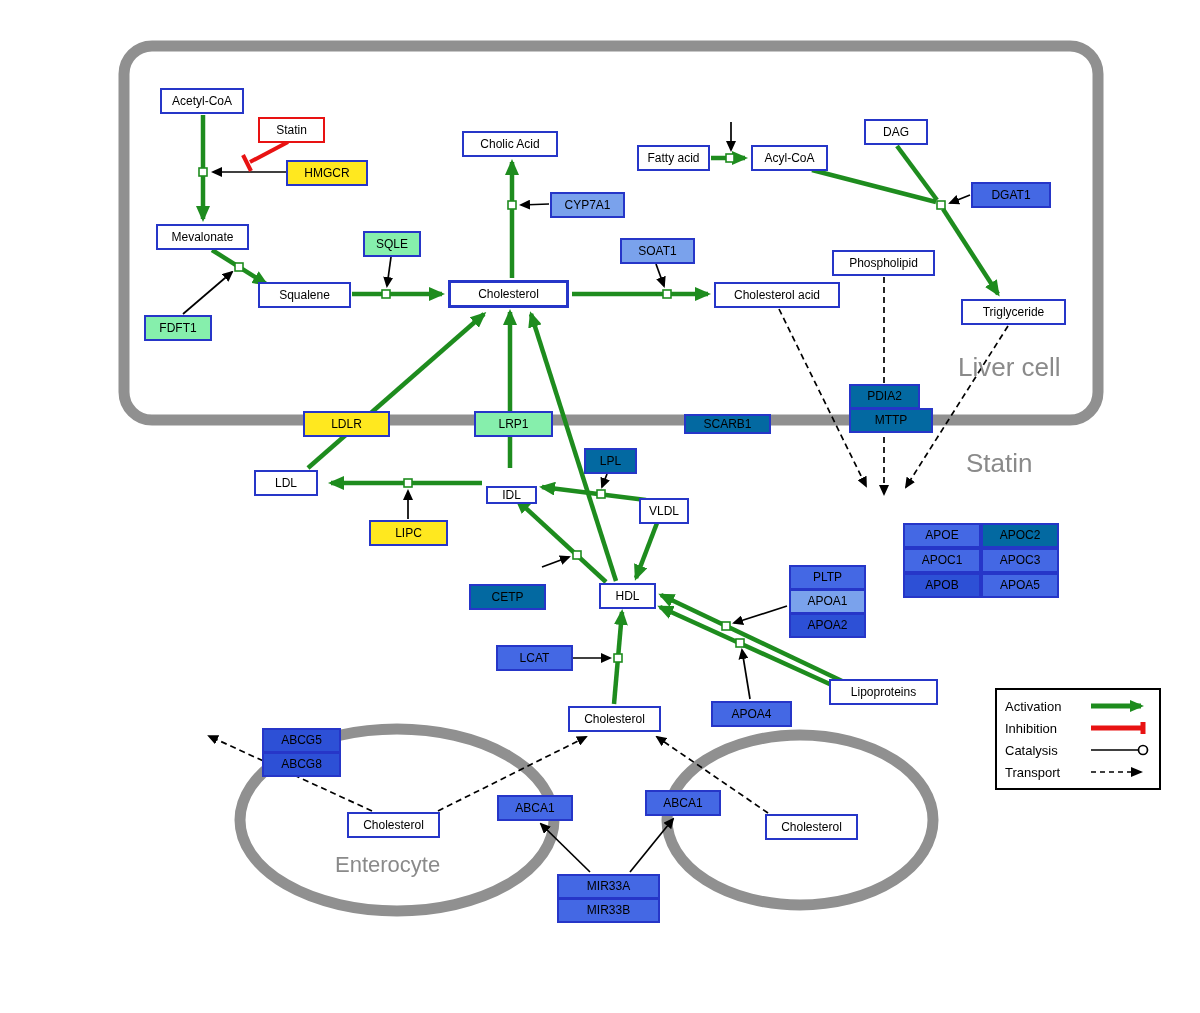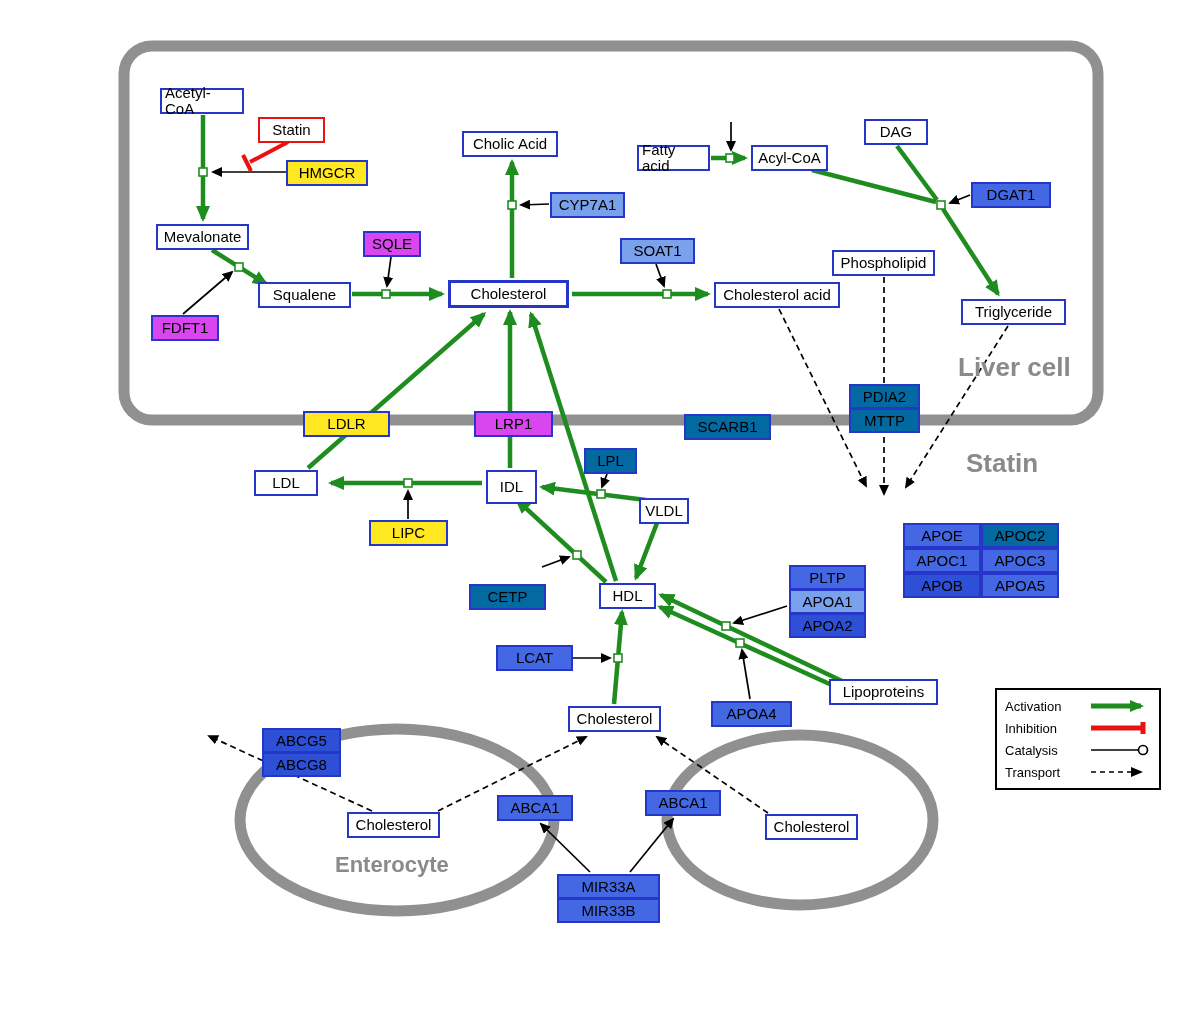--- a/index.html
+++ b/index.html
@@ -1,29 +1,29 @@
 <!DOCTYPE html>
 <html><head>
 <meta charset="utf-8">
 <style>
   *{box-sizing:border-box}
   body{margin:0;font-family:"Liberation Sans",sans-serif;background:#fff}
   #canvas{position:relative;width:1200px;height:1013px;background:#fff;overflow:hidden}
   svg.layer{position:absolute;left:0;top:0}
   .node{position:absolute;display:flex;align-items:center;justify-content:center;text-align:left;
-        font-size:15px;color:#000;background:#fff;border:2px solid #2636c8;line-height:1.05;padding:1px 3px;cursor:pointer}
+        font-size:12px;color:#000;background:#fff;border:2px solid #2636c8;line-height:1.05;padding:1px 3px;cursor:pointer}
   .thick{border-width:3px}
   .redb{border-color:#e81212;border-width:2px}
   .yellow{background:#ffe81f}
-  .khaki{background:#d946ef}
+  .khaki{background:#86efac}
   .lblue{background:#0369a1}
   .mblue{background:#7aa2ec}
   .blue{background:#4468e4}
   .dblue{background:#2d50d6}
-  .clabel{position:absolute;color:#8a8a8a;font-weight:bold;pointer-events:none}
+  .clabel{position:absolute;color:#8a8a8a;font-weight:normal;pointer-events:none}
   .legend{position:absolute;left:995px;top:688px;width:166px;height:102px;border:2px solid #000;background:#fff;
           padding:5px 8px;display:flex;flex-direction:column;justify-content:space-between}
   .lrow{display:flex;align-items:center;justify-content:space-between;height:22px;font-size:13px;color:#000}
 </style>
 </head>
 <body>
 
 <div id="canvas">
 
   <svg class="layer" width="1200" height="1013">
@@ -111,42 +111,42 @@
       <rect x="722" y="622" width="8" height="8"></rect>
       <rect x="736" y="639" width="8" height="8"></rect>
     </g>
   </svg>
 
   <div class="node" style="left:160px;top:88px;width:84px;height:26px">Acetyl-CoA</div>
   <div class="node redb" style="left:258px;top:117px;width:67px;height:26px">Statin</div>
   <div class="node yellow" style="left:286px;top:160px;width:82px;height:26px">HMGCR</div>
   <div class="node" style="left:156px;top:224px;width:93px;height:26px">Mevalonate</div>
   <div class="node khaki" style="left:363px;top:231px;width:58px;height:26px">SQLE</div>
-  <div class="node khaki" style="left:151px;top:315px;width:68px;height:26px">FDFT1</div>
+  <div class="node khaki" style="left:144px;top:315px;width:68px;height:26px">FDFT1</div>
   <div class="node" style="left:258px;top:282px;width:93px;height:26px">Squalene</div>
   <div class="node thick" style="left:448px;top:280px;width:121px;height:28px">Cholesterol</div>
   <div class="node" style="left:462px;top:131px;width:96px;height:26px">Cholic Acid</div>
   <div class="node mblue" style="left:550px;top:192px;width:75px;height:26px">CYP7A1</div>
   <div class="node mblue" style="left:620px;top:238px;width:75px;height:26px">SOAT1</div>
   <div class="node" style="left:714px;top:282px;width:126px;height:26px">Cholesterol acid</div>
   <div class="node" style="left:637px;top:145px;width:73px;height:26px">Fatty acid</div>
   <div class="node" style="left:751px;top:145px;width:77px;height:26px">Acyl-CoA</div>
   <div class="node" style="left:864px;top:119px;width:64px;height:26px">DAG</div>
   <div class="node blue" style="left:971px;top:182px;width:80px;height:26px">DGAT1</div>
   <div class="node" style="left:832px;top:250px;width:103px;height:26px">Phospholipid</div>
   <div class="node" style="left:961px;top:299px;width:105px;height:26px">Triglyceride</div>
   <div class="node lblue" style="left:849px;top:384px;width:71px;height:25px">PDIA2</div>
-  <div class="node lblue" style="left:849px;top:408px;width:71px;height:25px">MTTP</div>
+  <div class="node lblue" style="left:849px;top:408px;width:84px;height:25px">MTTP</div>
 
   <div class="node yellow" style="left:303px;top:411px;width:87px;height:26px">LDLR</div>
   <div class="node khaki" style="left:474px;top:411px;width:79px;height:26px">LRP1</div>
-  <div class="node lblue" style="left:684px;top:414px;width:87px;height:26px">SCARB1</div>
+  <div class="node lblue" style="left:684px;top:414px;width:87px;height:20px">SCARB1</div>
 
   <div class="node" style="left:254px;top:470px;width:64px;height:26px">LDL</div>
-  <div class="node" style="left:486px;top:470px;width:51px;height:34px">IDL</div>
+  <div class="node" style="left:486px;top:486px;width:51px;height:18px">IDL</div>
   <div class="node lblue" style="left:584px;top:448px;width:53px;height:26px">LPL</div>
   <div class="node" style="left:639px;top:498px;width:50px;height:26px">VLDL</div>
   <div class="node yellow" style="left:369px;top:520px;width:79px;height:26px">LIPC</div>
   <div class="node lblue" style="left:469px;top:584px;width:77px;height:26px">CETP</div>
   <div class="node" style="left:599px;top:583px;width:57px;height:26px">HDL</div>
   <div class="node blue" style="left:789px;top:565px;width:77px;height:25px">PLTP</div>
   <div class="node mblue" style="left:789px;top:589px;width:77px;height:25px">APOA1</div>
   <div class="node dblue" style="left:789px;top:613px;width:77px;height:25px">APOA2</div>
   <div class="node blue" style="left:496px;top:645px;width:77px;height:26px">LCAT</div>
   <div class="node blue" style="left:711px;top:701px;width:81px;height:26px">APOA4</div>

